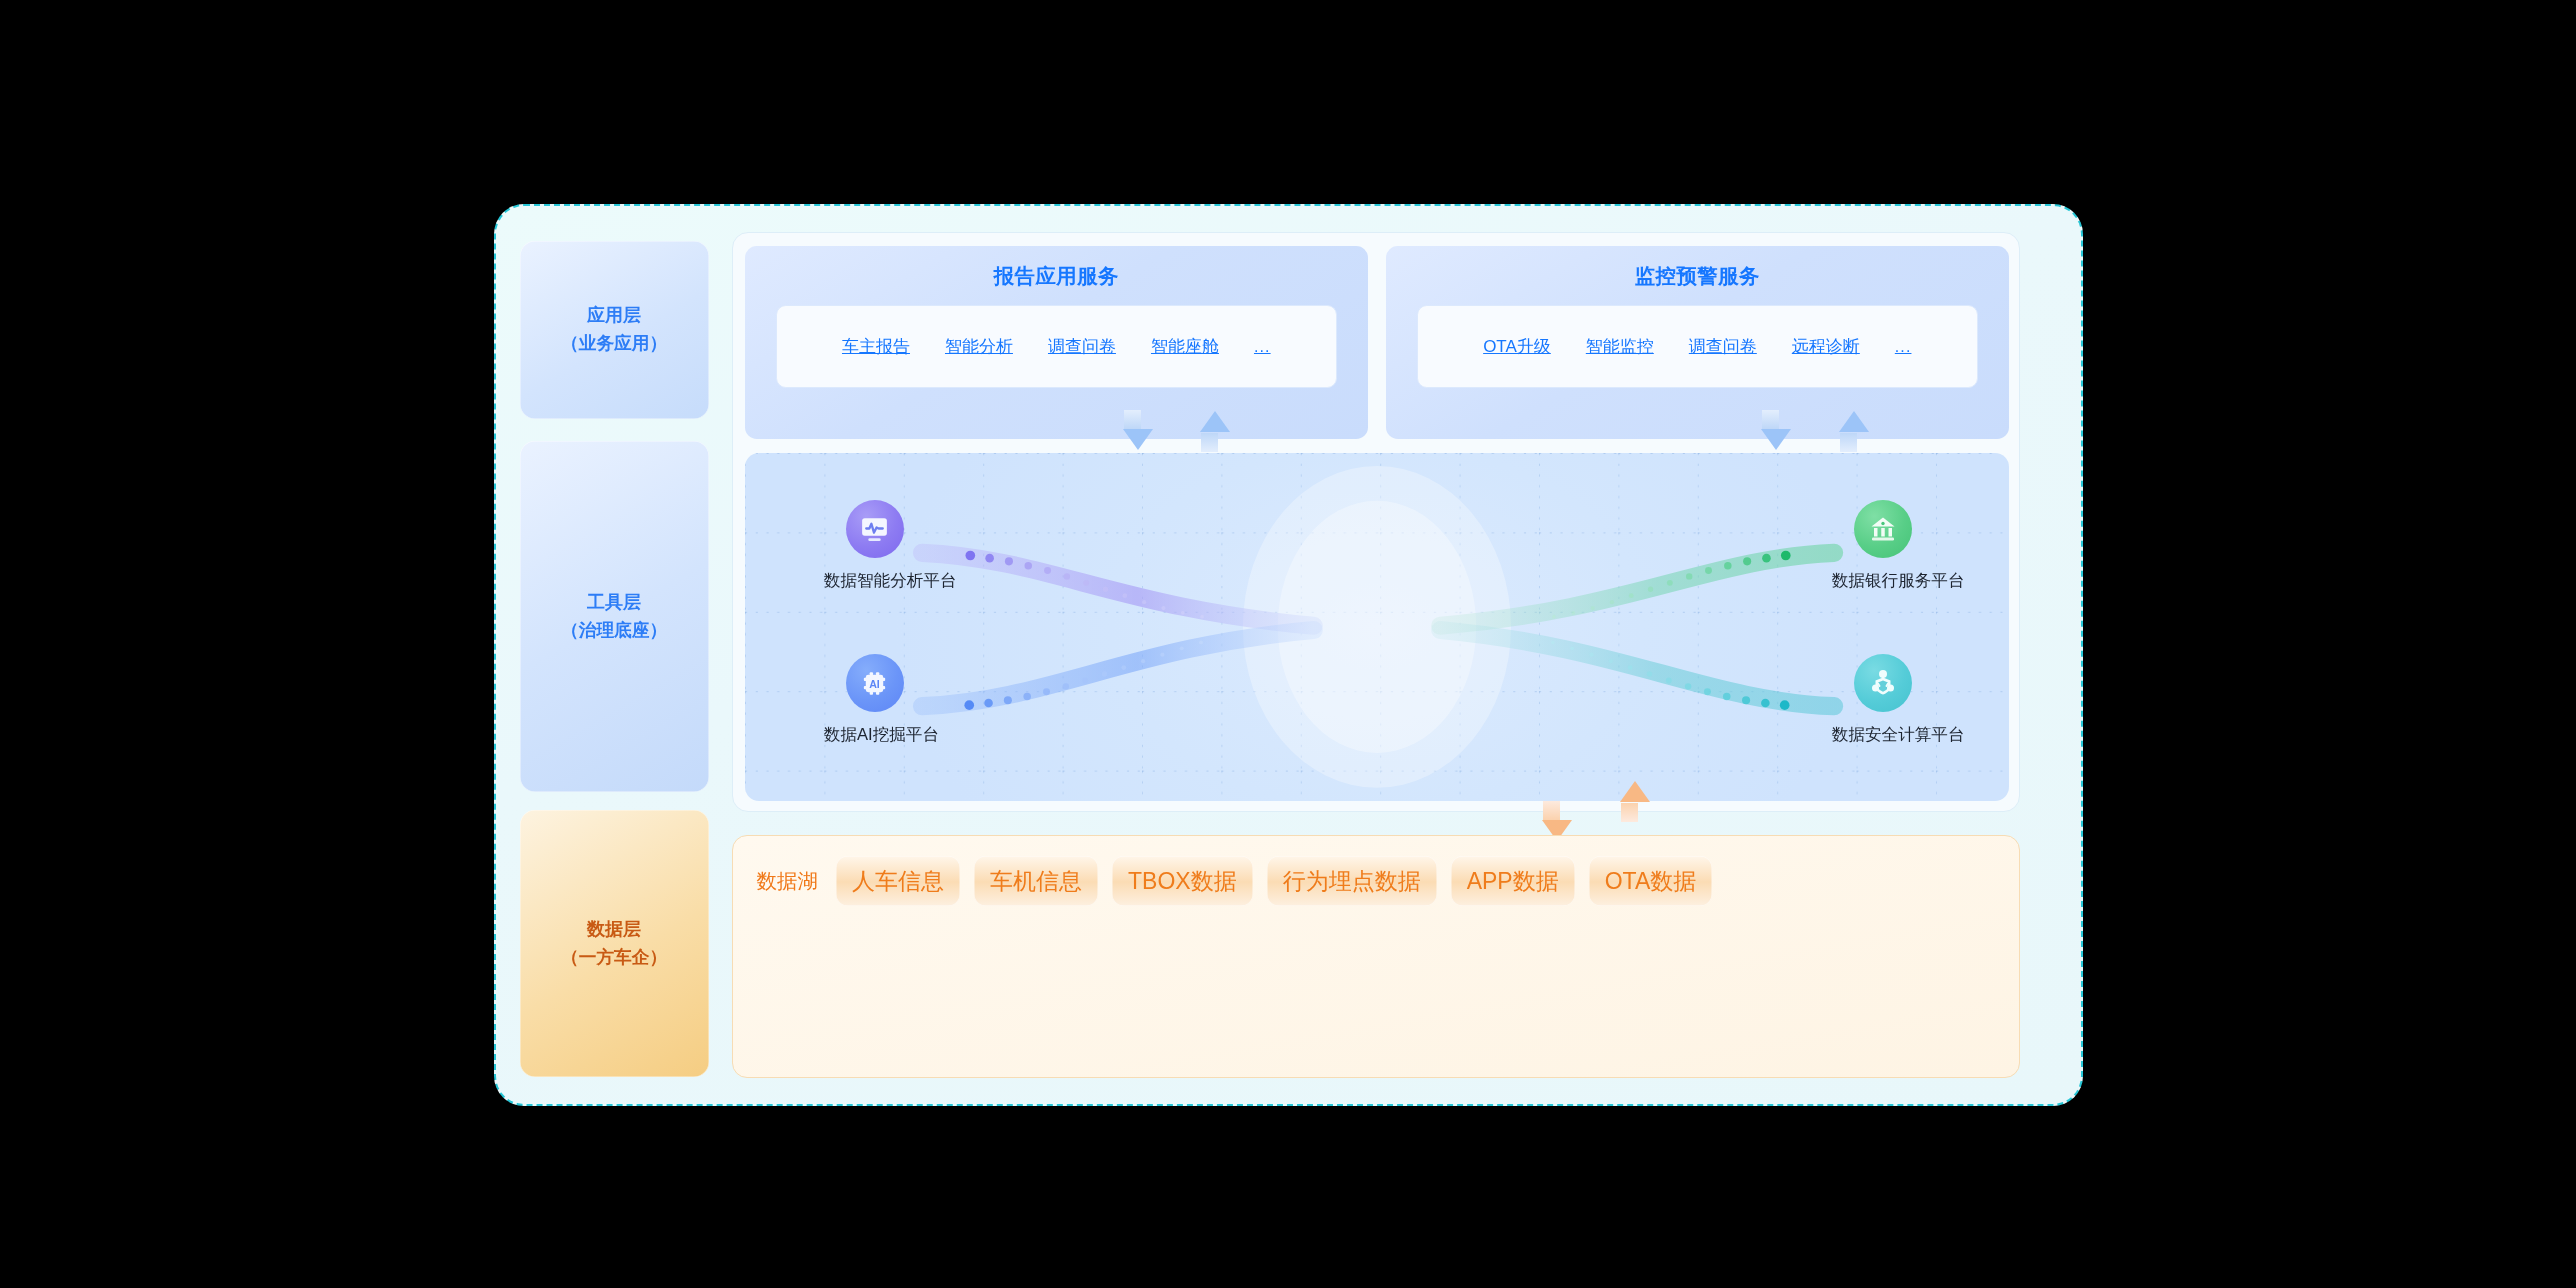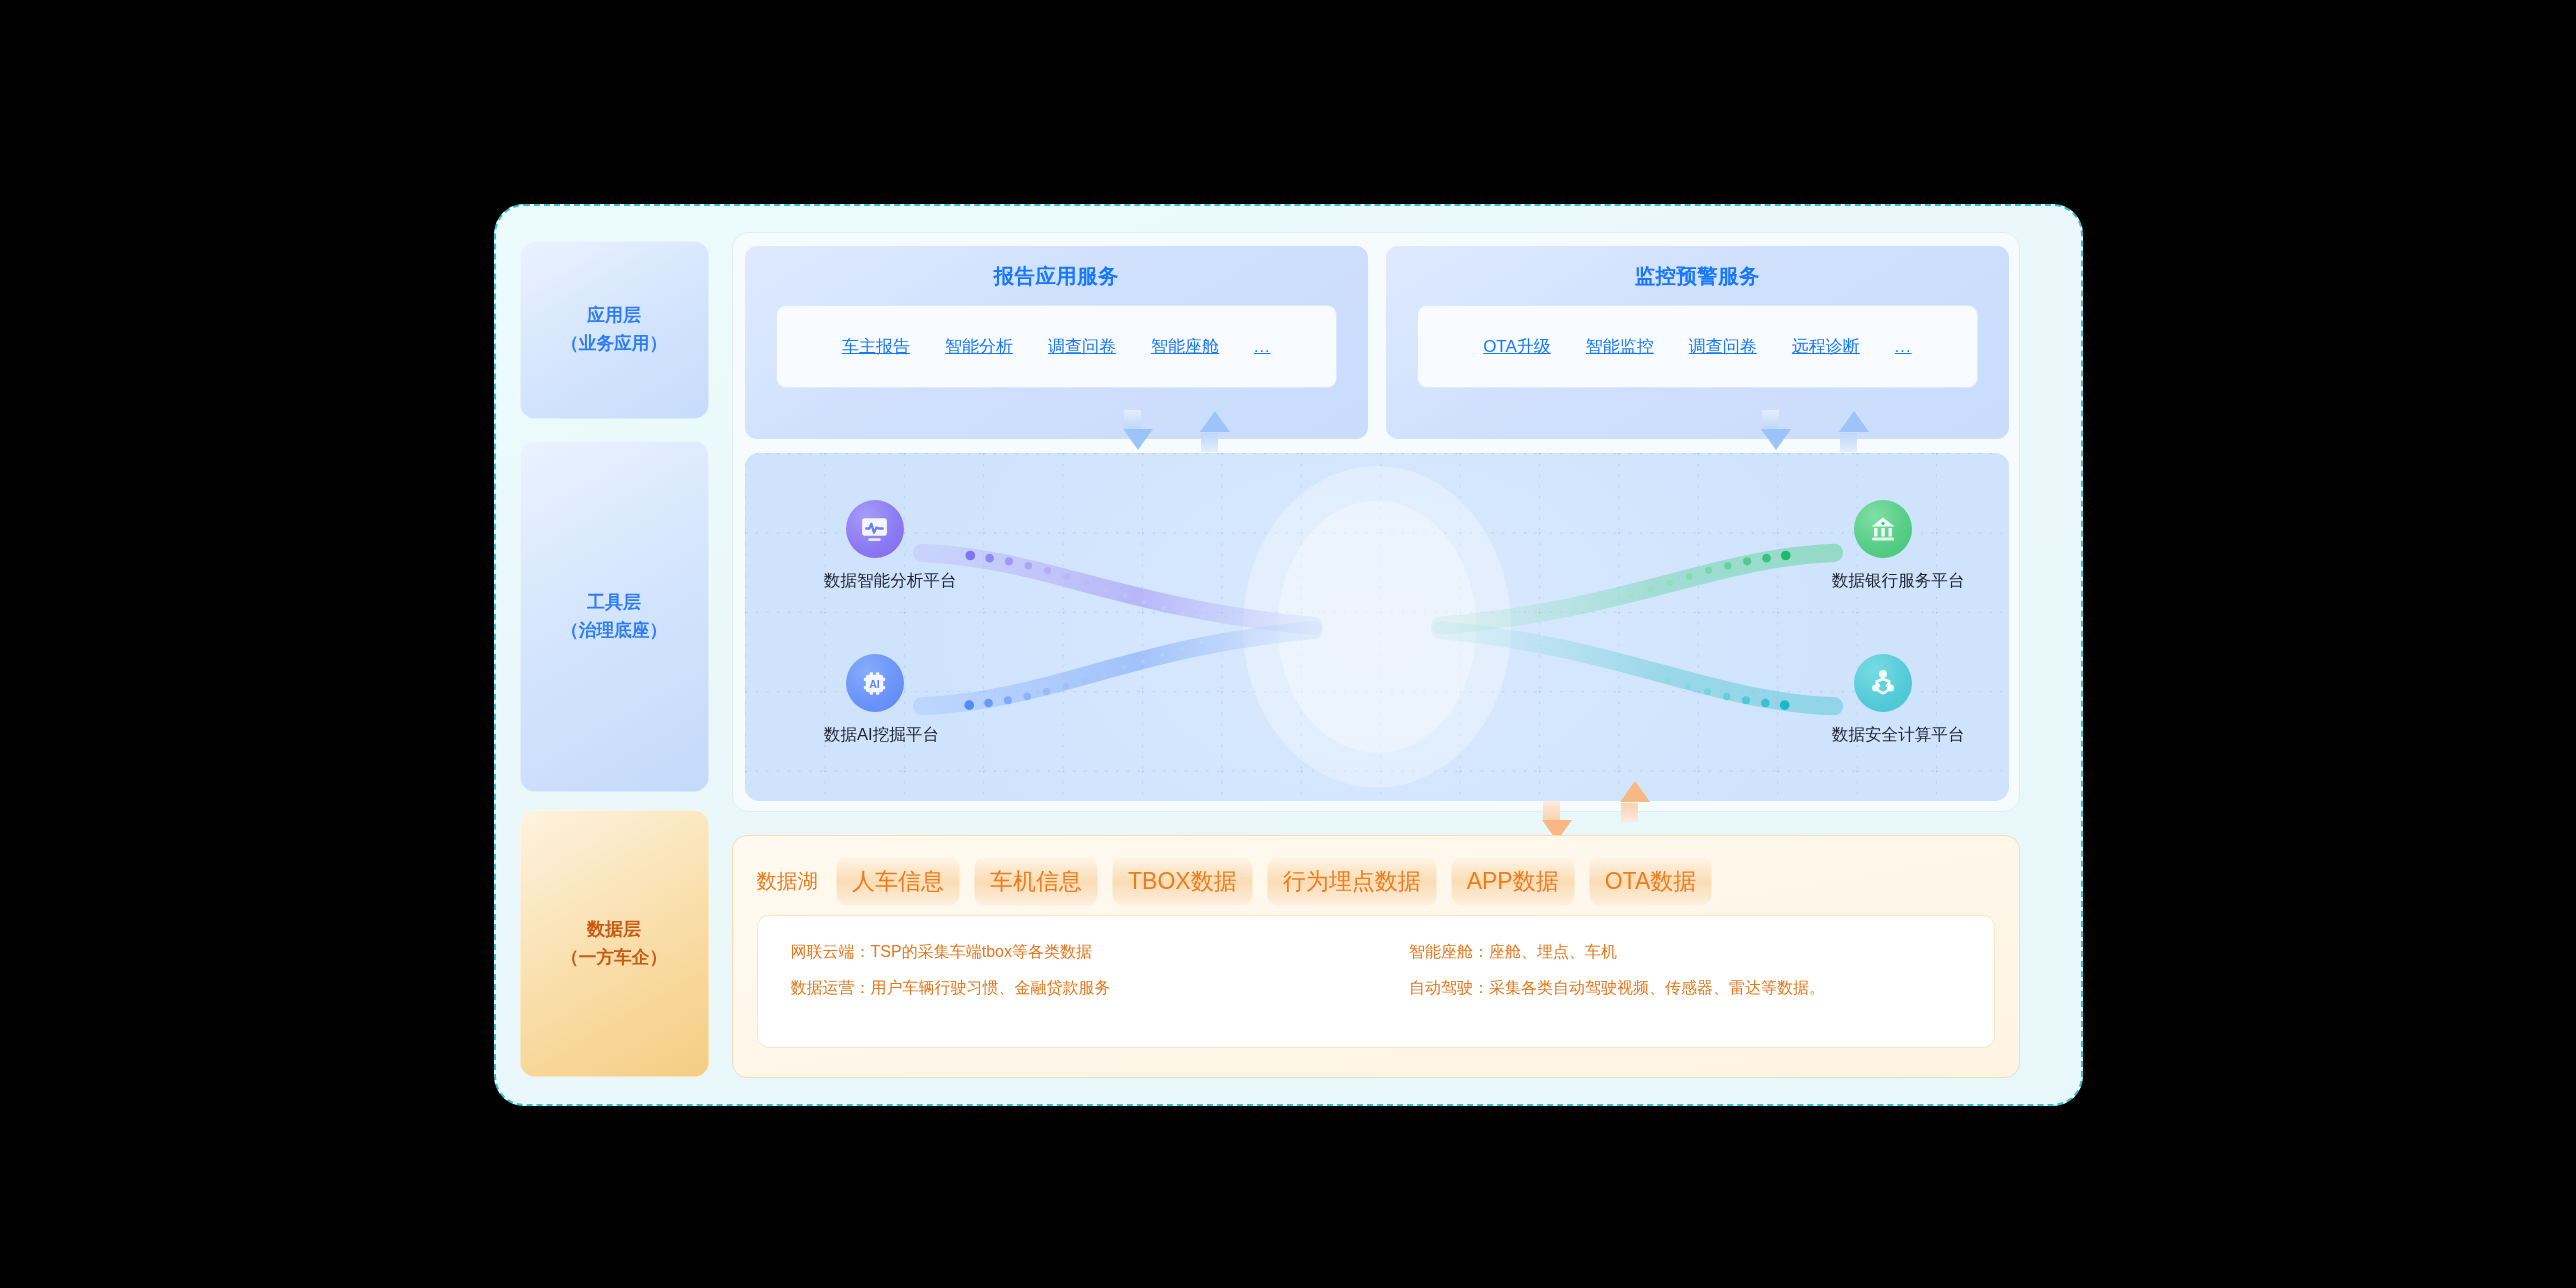--- a/index.html
+++ b/index.html
@@ -556,29 +556,19 @@
         <div class="lake-row">
           <div class="lake-title">数据湖</div>
           <div class="lake-tag">人车信息</div>
           <div class="lake-tag">车机信息</div>
           <div class="lake-tag">TBOX数据</div>
           <div class="lake-tag">行为埋点数据</div>
           <div class="lake-tag">APP数据</div>
           <div class="lake-tag">OTA数据</div>
         </div>
 
-        <div class="desc-box">
-          <div class="desc-col">
-            <div class="desc-line">网联云端：TSP的采集车端tbox等各类数据</div>
-            <div class="desc-line">数据运营：用户车辆行驶习惯、金融贷款服务</div>
-          </div>
-          <div class="desc-col">
-            <div class="desc-line">智能座舱：座舱、埋点、车机</div>
-            <div class="desc-line">自动驾驶：采集各类自动驾驶视频、传感器、雷达等数据。</div>
-          </div>
-        </div>
 
       </div>
 
     </div>
   </div>
 </div>
 
 
 </body></html>

